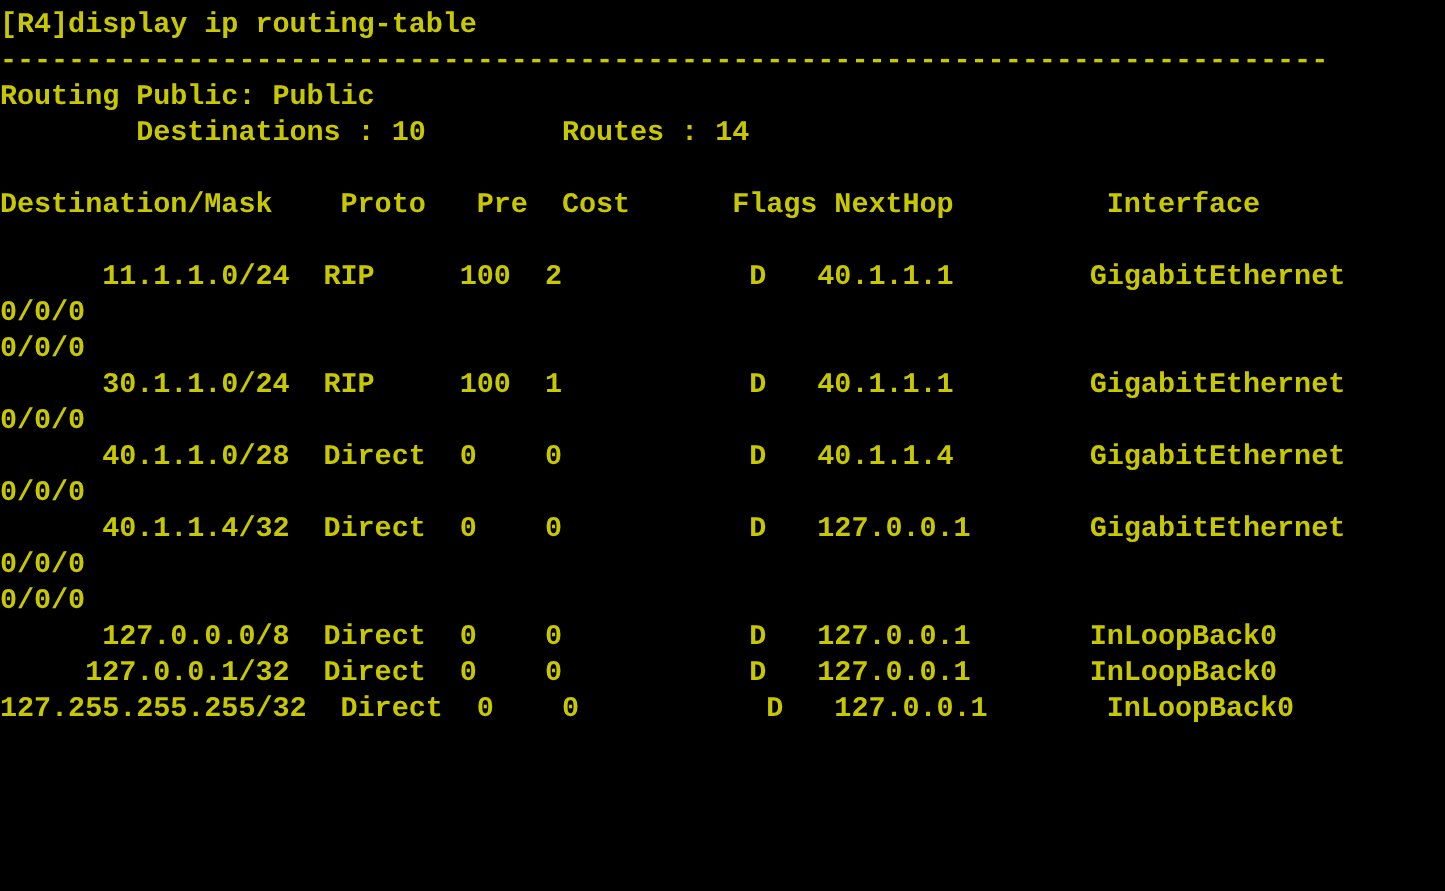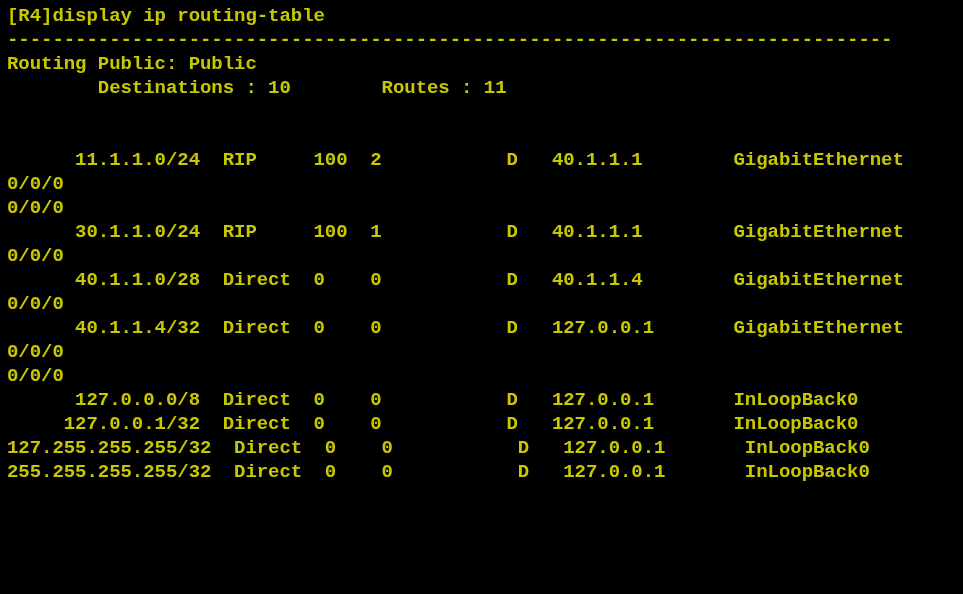--- a/index.html
+++ b/index.html
@@ -18,21 +18,21 @@
     position: relative;
     width: 963px;
     height: 484px;
     background: #000000;
     color: #c8c800;
     font-family: "Liberation Mono", "DejaVu Sans Mono", monospace;
     font-size: 19px;
     line-height: 24px;
     font-weight: bold;
     letter-spacing: -0.05px;
-    padding: 4px 0 0 7px;
+    padding: 4px 0 0 0;
     box-sizing: border-box;
     overflow: hidden;
   }
   .tline {
     white-space: pre;
     height: 24px;
     line-height: 24px;
     margin: 0;
     padding: 0;
     color: #c8c800;
@@ -69,24 +69,25 @@
 
 <div id="terminal">
 
   <div class="tline">[R4]display ip routing-table</div>
 
 
   <div class="rule">------------------------------------------------------------------------------</div>
 
   <div class="tline">Routing Public: Public</div>
 
-  <div class="tline">        Destinations : 10        Routes : 11</div>
+  <div class="tline">        Destinations : 10        Routes : 14</div>
 
   <div class="tline blank">&nbsp;</div>
 
+  <div class="tline">Destination/Mask    Proto   Pre  Cost      Flags NextHop         Interface</div>
 
   <div class="tline blank">&nbsp;</div>
 
   <div id="rows">
       <div class="tline">      11.1.1.0/24  RIP     100  2           D   40.1.1.1        GigabitEthernet</div>
       <div class="tline wrapseg">0/0/0</div>
       <div class="tline wrapseg">0/0/0</div>
       <div class="tline">      30.1.1.0/24  RIP     100  1           D   40.1.1.1        GigabitEthernet</div>
       <div class="tline wrapseg">0/0/0</div>
       <div class="tline">      40.1.1.0/28  Direct  0    0           D   40.1.1.4        GigabitEthernet</div>

